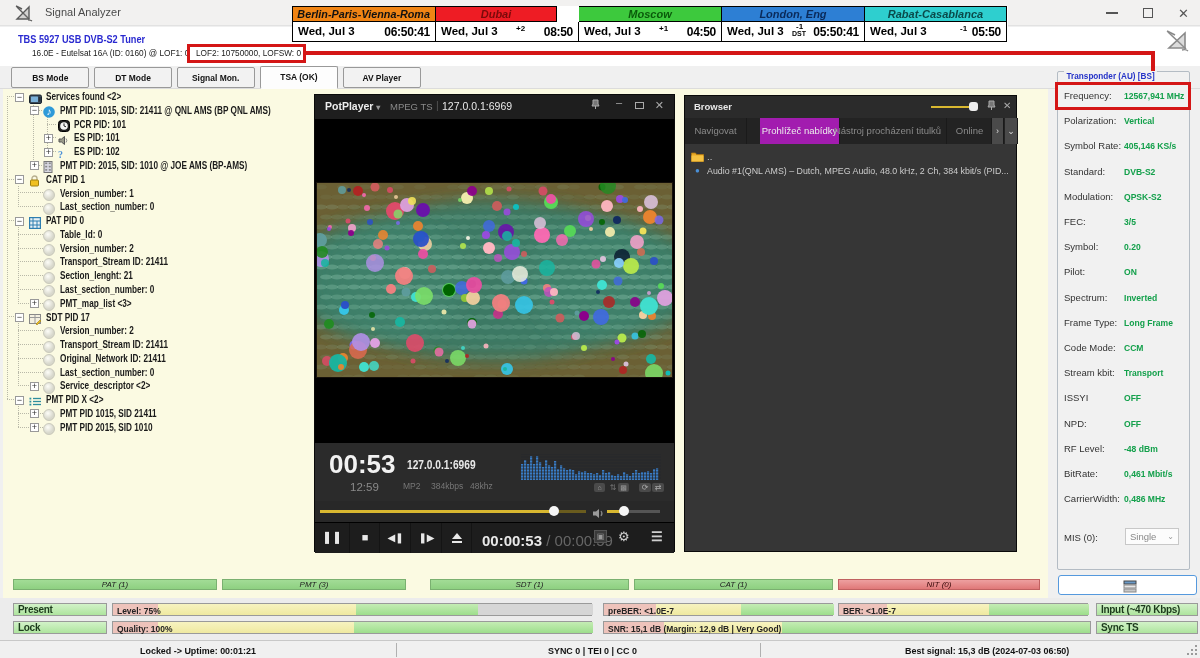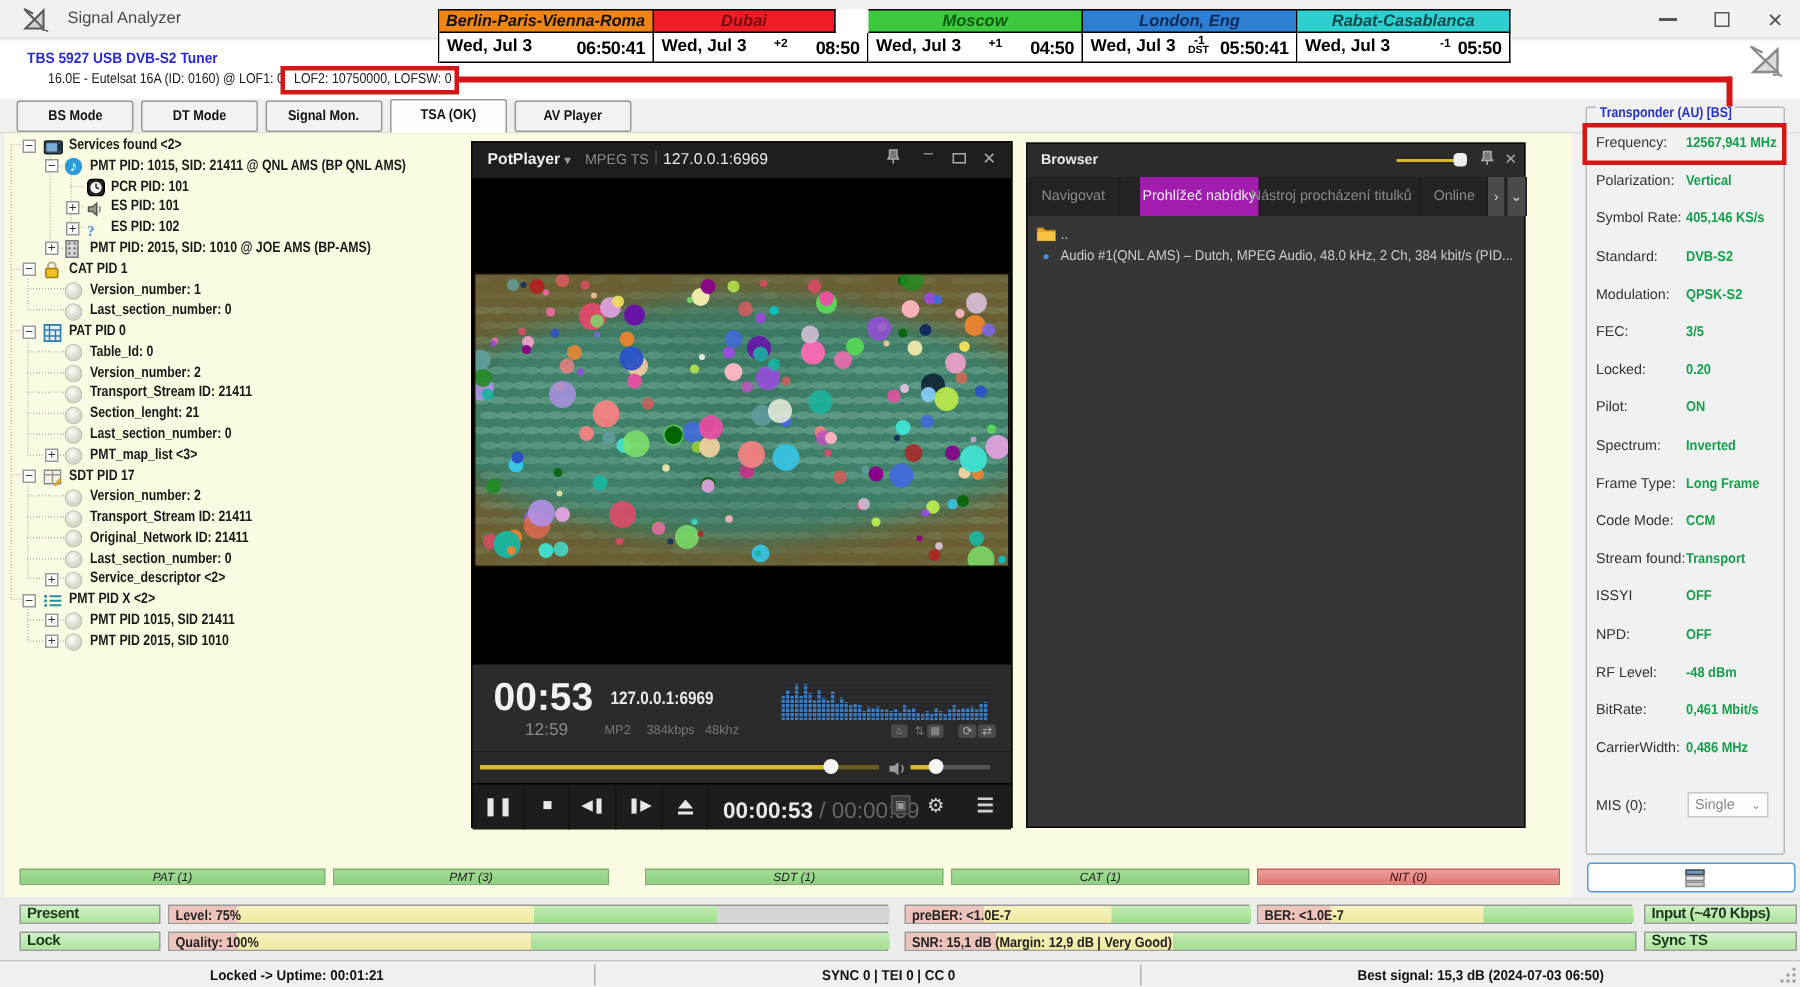--- a/index.html
+++ b/index.html
@@ -1446,31 +1446,31 @@
 <div class="tpl" style="top:115.2px">Polarization:</div>
 <div class="tpv" style="top:115.2px">Vertical</div>
 <div class="tpl" style="top:140.4px">Symbol Rate:</div>
 <div class="tpv" style="top:140.4px">405,146 KS/s</div>
 <div class="tpl" style="top:165.6px">Standard:</div>
 <div class="tpv" style="top:165.6px">DVB-S2</div>
 <div class="tpl" style="top:190.8px">Modulation:</div>
 <div class="tpv" style="top:190.8px">QPSK-S2</div>
 <div class="tpl" style="top:216.0px">FEC:</div>
 <div class="tpv" style="top:216.0px">3/5</div>
-<div class="tpl" style="top:241.2px">Locked:</div>
+<div class="tpl" style="top:241.2px">Symbol:</div>
 <div class="tpv" style="top:241.2px">0.20</div>
 <div class="tpl" style="top:266.4px">Pilot:</div>
 <div class="tpv" style="top:266.4px">ON</div>
 <div class="tpl" style="top:291.6px">Spectrum:</div>
 <div class="tpv" style="top:291.6px">Inverted</div>
 <div class="tpl" style="top:316.8px">Frame Type:</div>
 <div class="tpv" style="top:316.8px">Long Frame</div>
 <div class="tpl" style="top:342.0px">Code Mode:</div>
 <div class="tpv" style="top:342.0px">CCM</div>
-<div class="tpl" style="top:367.2px">Stream found:</div>
+<div class="tpl" style="top:367.2px">Stream kbit:</div>
 <div class="tpv" style="top:367.2px">Transport</div>
 <div class="tpl" style="top:392.4px">ISSYI</div>
 <div class="tpv" style="top:392.4px">OFF</div>
 <div class="tpl" style="top:417.6px">NPD:</div>
 <div class="tpv" style="top:417.6px">OFF</div>
 <div class="tpl" style="top:442.8px">RF Level:</div>
 <div class="tpv" style="top:442.8px">-48 dBm</div>
 <div class="tpl" style="top:468.0px">BitRate:</div>
 <div class="tpv" style="top:468.0px">0,461 Mbit/s</div>
 <div class="tpl" style="top:493.2px">CarrierWidth:</div>

